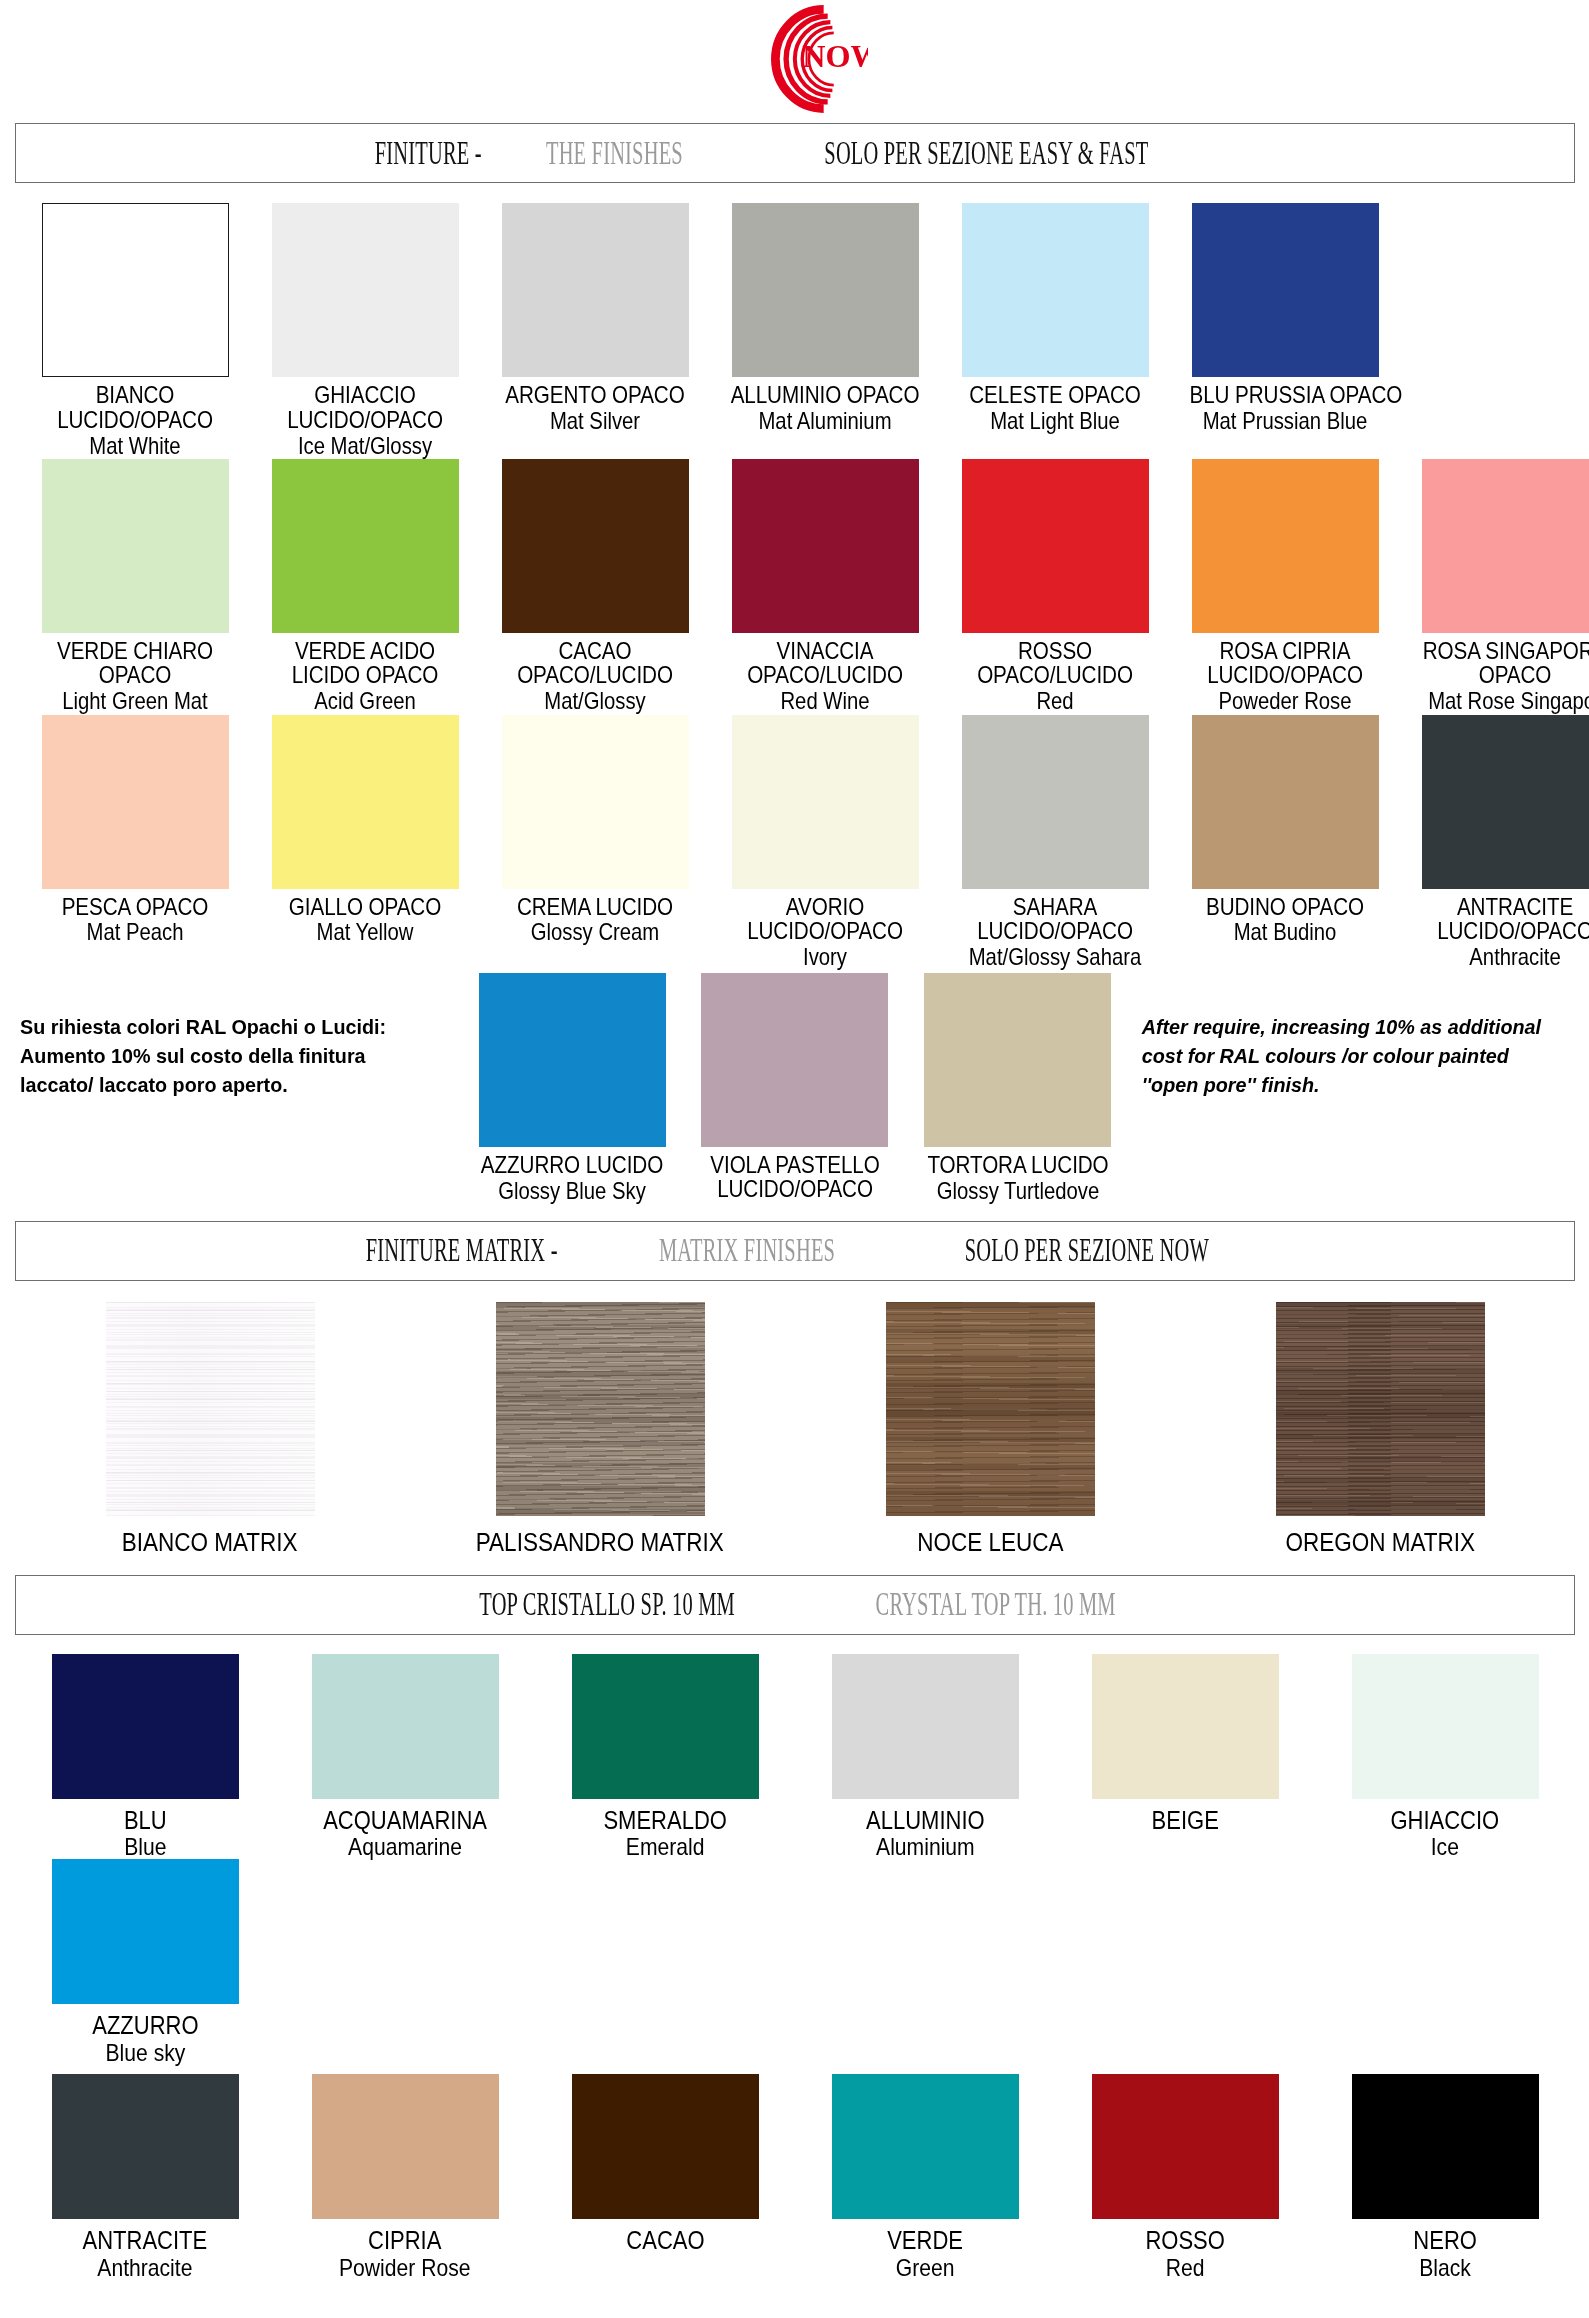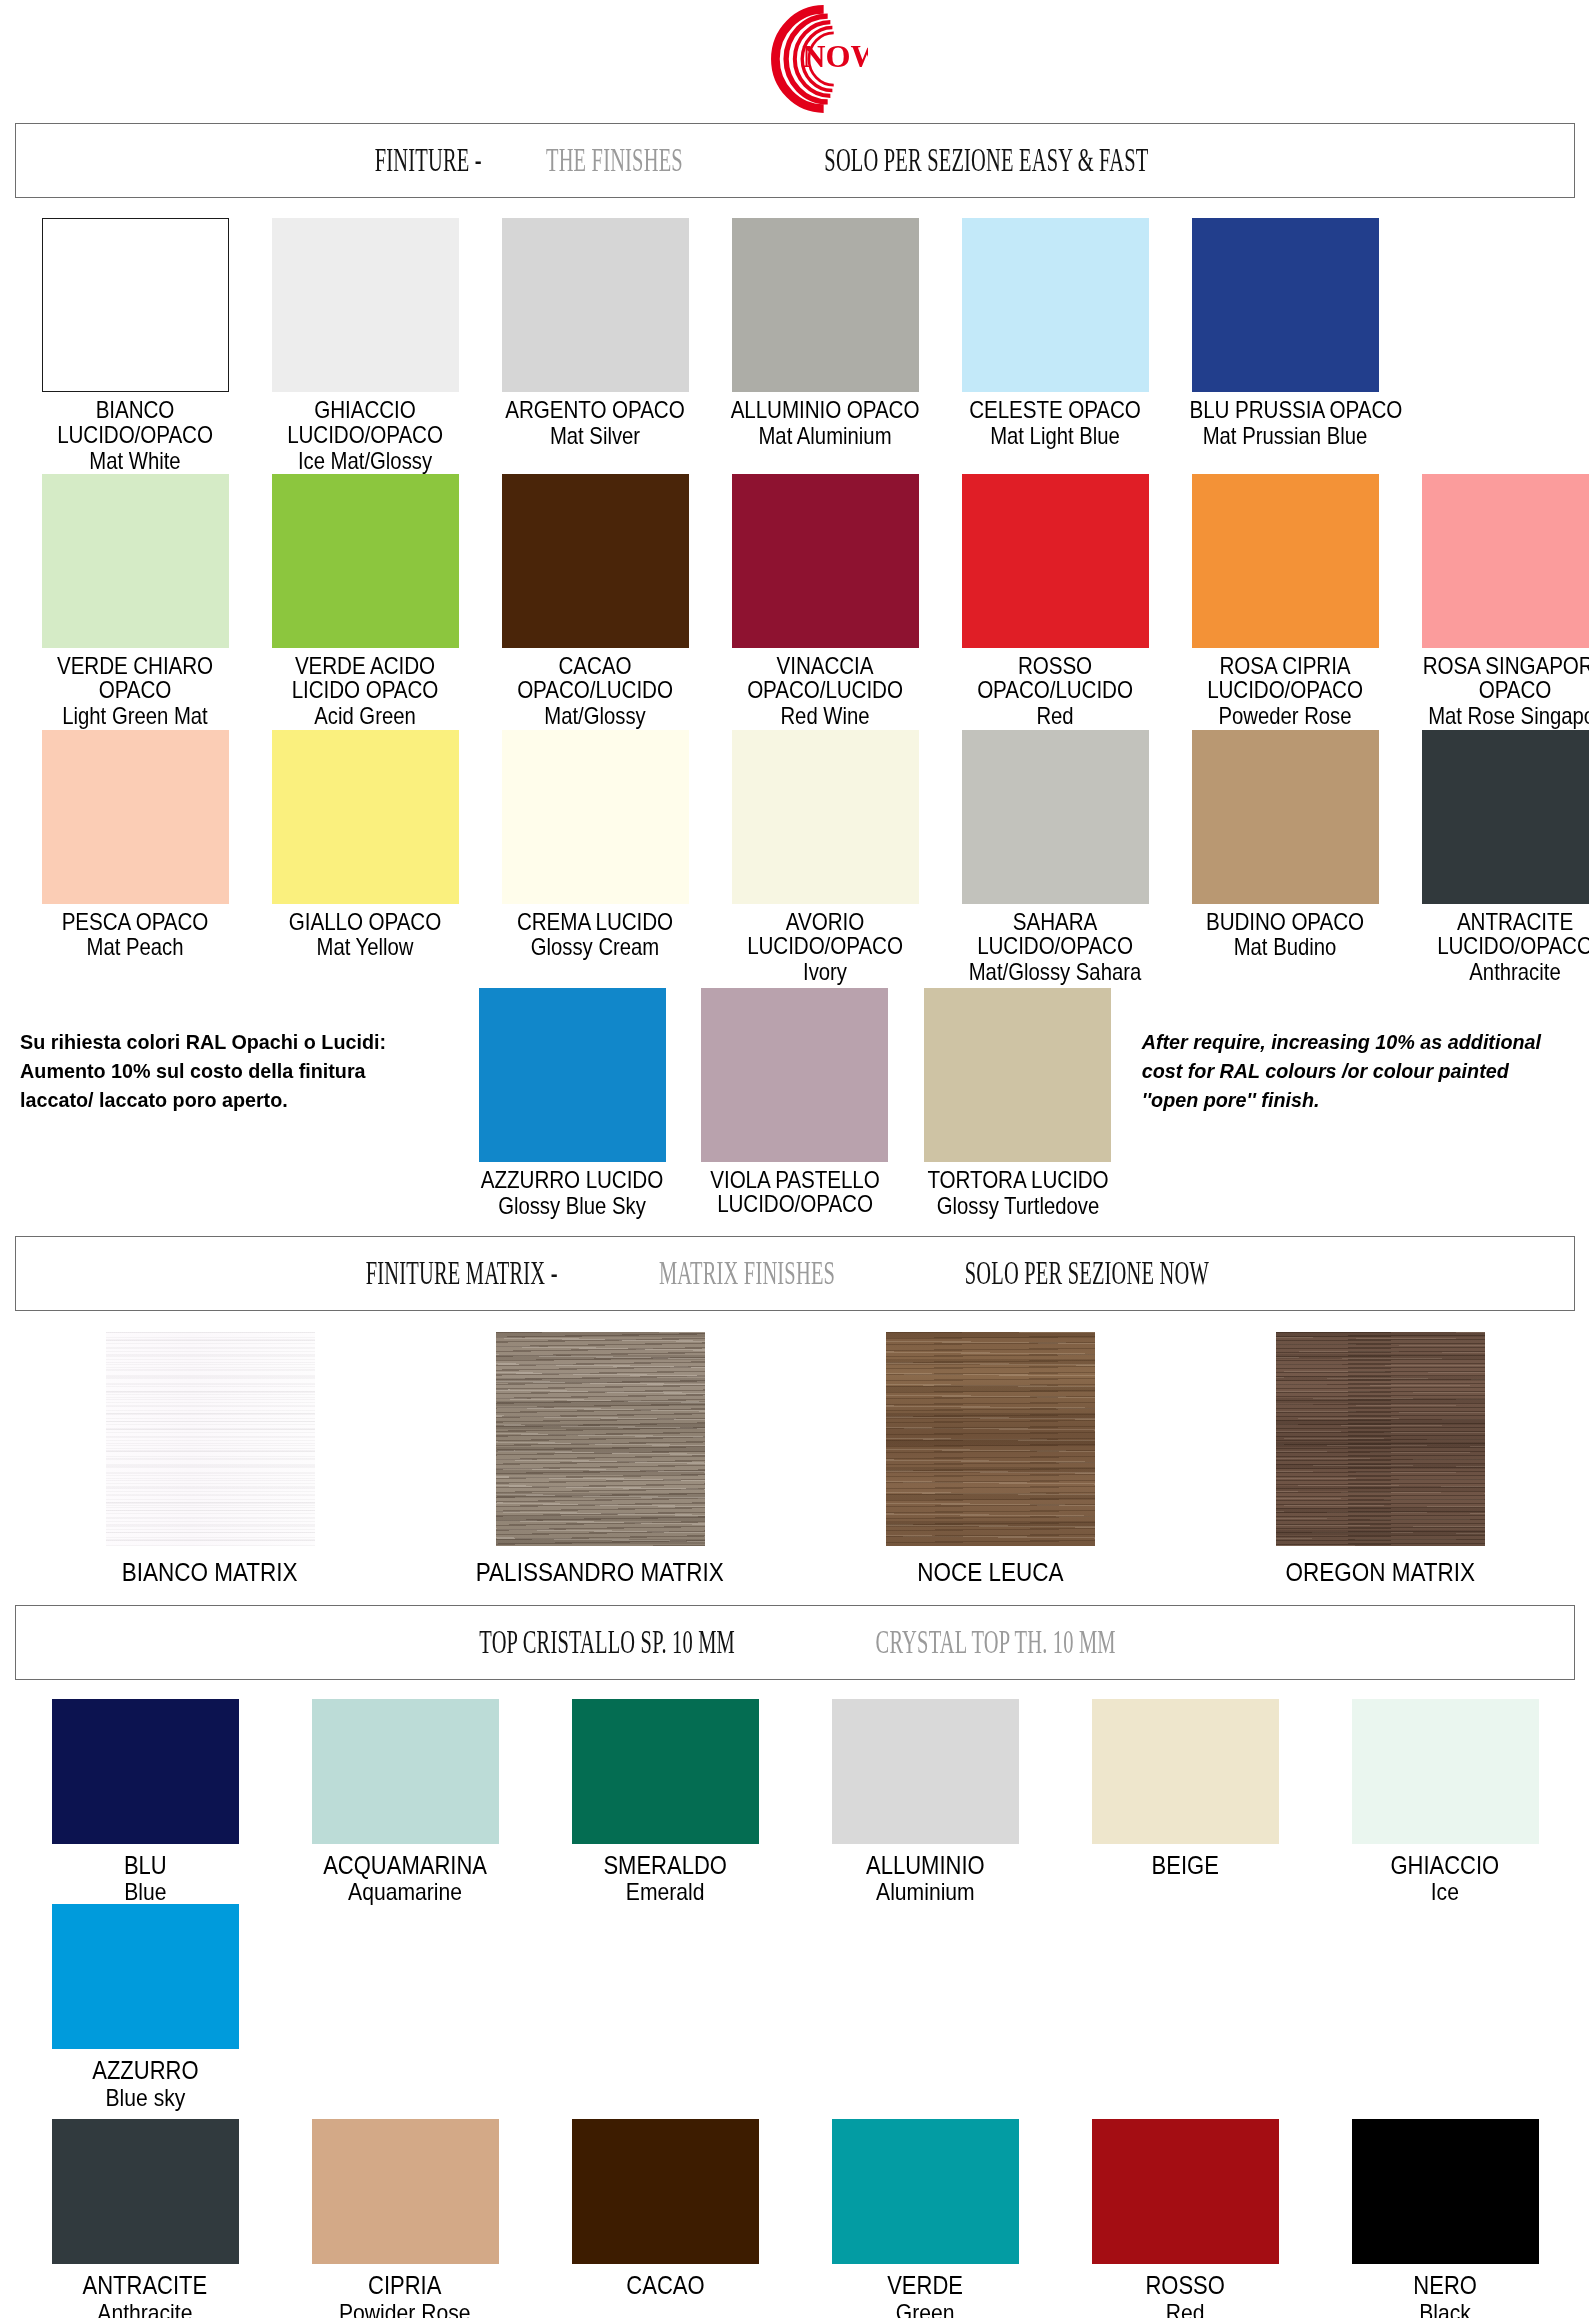--- a/index.html
+++ b/index.html
@@ -20,21 +20,21 @@
     display: flex;
     align-items: center;
     justify-content: center;
   }
   .logo { width: 145px; height: 118px; display:block; }
 
   
   .section-bar {
     margin: 12px 15px;
     border: 1.3px solid #6e6e6e;
-    height: 75px;
+    height: 60px;
     display: flex;
     align-items: center;
     justify-content: center;
     position: relative;
   }
   .section-bar .title-line {
     display: flex;
     align-items: baseline;
     justify-content: center;
     white-space: nowrap;

